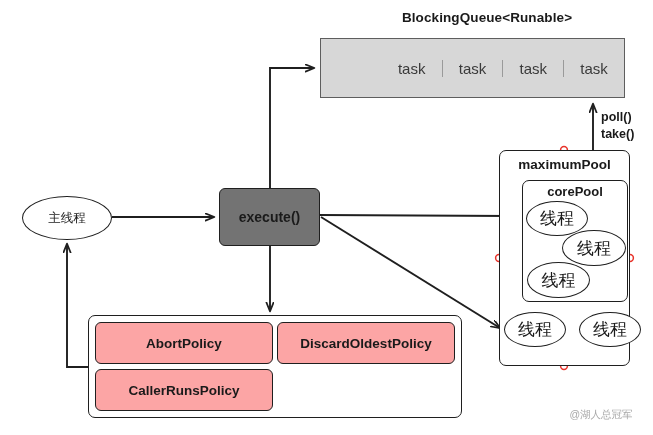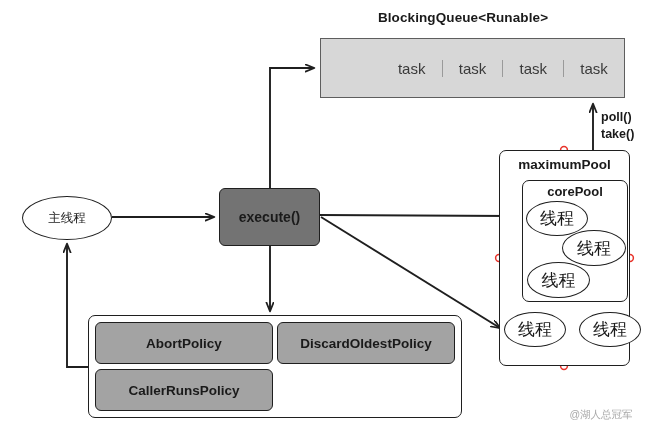--- a/index.html
+++ b/index.html
@@ -4,21 +4,21 @@
 <style>
   html,body{margin:0;padding:0;background:#ffffff;}
   body{width:653px;height:435px;position:relative;overflow:hidden;
        font-family:"Liberation Sans","DejaVu Sans",sans-serif;color:#1a1a1a;}
   #canvas{position:absolute;left:0;top:0;width:653px;height:435px;}
   svg.layer{position:absolute;left:0;top:0;width:653px;height:435px;pointer-events:none;}
   .node{position:absolute;box-sizing:border-box;display:flex;align-items:center;
         justify-content:center;text-align:center;}
 
   
-  .title{left:350px;top:6px;width:226px;height:22px;font-size:13.5px;font-weight:bold;
+  .title{left:374px;top:6px;width:226px;height:22px;font-size:13.5px;font-weight:bold;
          letter-spacing:0.1px;}
 
   
   .queue{left:320px;top:38px;width:305px;height:60px;border:1.6px solid #5e5e5e;
          background:#d7d7d7;display:flex;padding:0;}
   .qcell{flex:1 1 0;display:flex;align-items:center;justify-content:center;
          font-size:15px;color:#3a3a3a;border-right:1.4px solid #9a9a9a;}
   .qcell:last-child{border-right:none;}
 
   
@@ -33,21 +33,21 @@
   
   .execute{left:219px;top:188px;width:101px;height:58px;border:1.8px solid #1f1f1f;
            border-radius:6px;background:#737373;font-size:14px;font-weight:bold;}
 
   
   .policybox{left:88px;top:315px;width:374px;height:103px;border:1.8px solid #1f1f1f;
              border-radius:7px;background:#fff;display:block;padding:0;}
   .policygrid{position:absolute;left:95px;top:322px;width:360px;height:89px;
               display:grid;grid-template-columns:1fr 1fr;grid-template-rows:1fr 1fr;
               gap:5px 4px;}
-  .policy{border:1.8px solid #1f1f1f;border-radius:6px;background:#a3a3a3;
+  .policy{border:1.8px solid #1f1f1f;border-radius:6px;background:#fca5a5;
           display:flex;align-items:center;justify-content:center;
           font-size:13.5px;font-weight:bold;}
 
   
   .maxpool{left:499px;top:150px;width:131px;height:216px;border:1.8px solid #1f1f1f;
            border-radius:7px;background:#fff;display:block;}
   .maxpool-label{position:absolute;left:499px;top:154px;width:131px;height:20px;
                  font-size:13.5px;font-weight:bold;}
   .corepool{left:522px;top:180px;width:106px;height:122px;border:1.6px solid #1f1f1f;
             border-radius:7px;background:#fff;display:block;}

